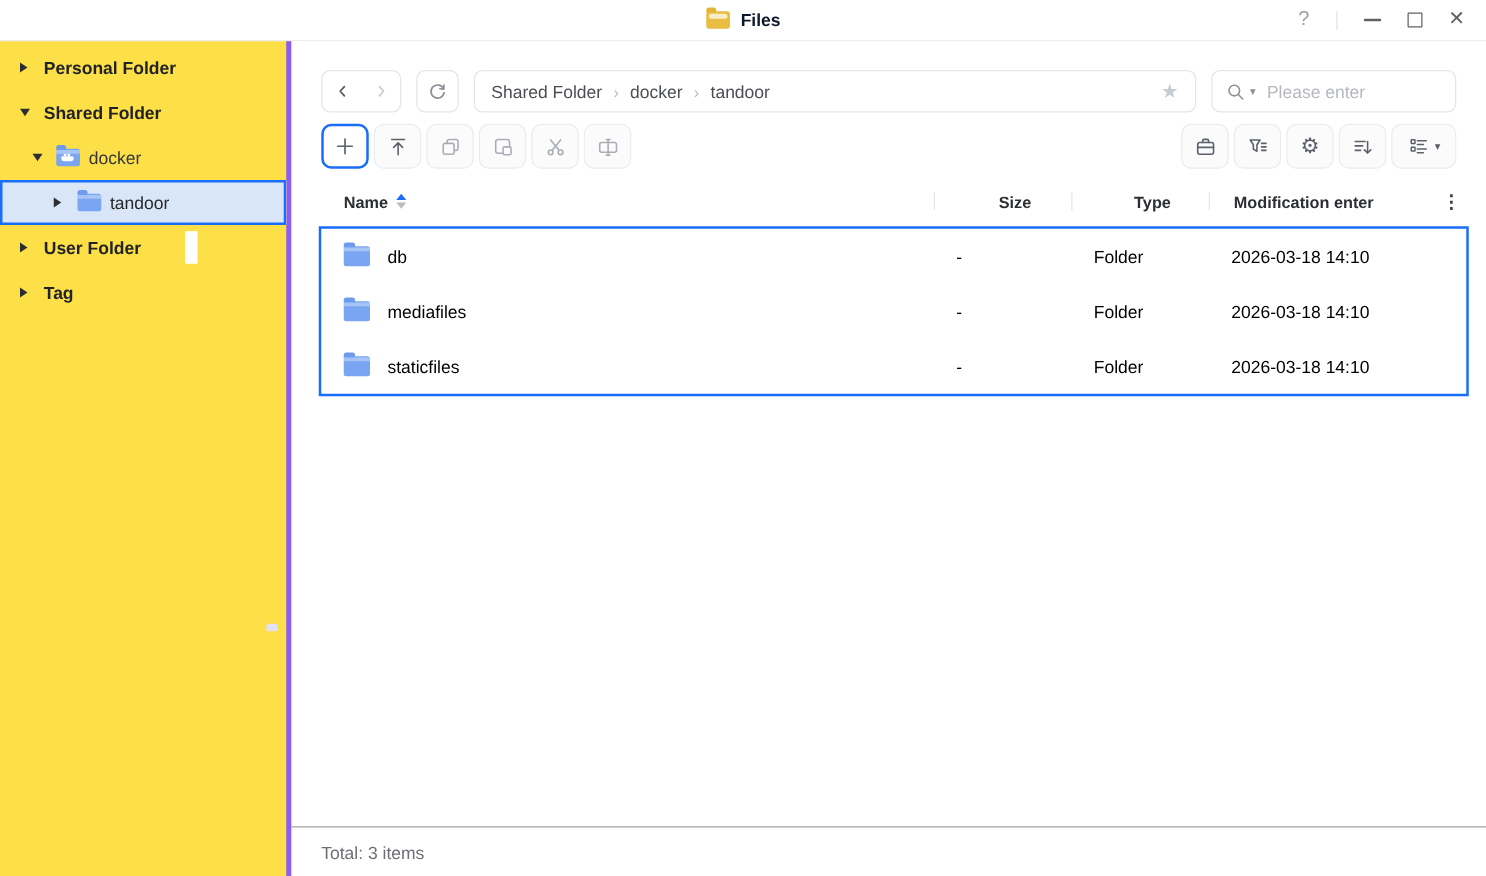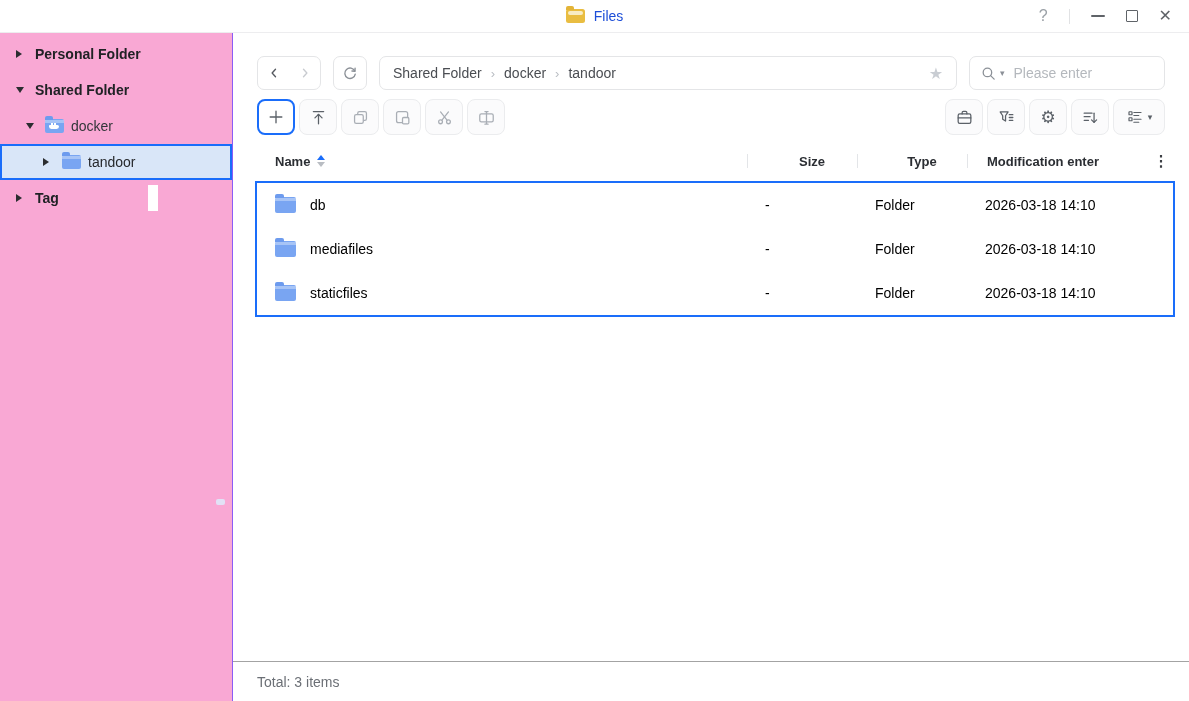--- a/index.html
+++ b/index.html
@@ -9,34 +9,34 @@
   
   .titlebar { height:33px; background:#fff; border-bottom:1px solid #ededef;
               display:flex; align-items:center; position:relative; }
   .titlebar-center { position:absolute; left:0; right:0; top:0; bottom:1px;
                      display:flex; align-items:center; justify-content:center; gap:9px; }
   .files-icon { width:19px; height:14px; background:#e9bd41; border-radius:2.5px; position:relative; }
   .files-icon::before { content:""; position:absolute; top:-3px; left:0; width:8px; height:4px;
                         background:#e3b438; border-radius:2px 2px 0 0; }
   .files-icon::after { content:""; position:absolute; top:2px; left:2px; right:2px; height:4px;
                        background:#f8ecc4; border-radius:2px; }
-  .app-title { font-size:14px; font-weight:normal; color:#1d4ed8; }
+  .app-title { font-size:14px; font-weight:bold; color:#0f172a; }
   .win-controls { margin-left:auto; display:flex; align-items:center; gap:21px;
                   padding-right:17px; z-index:2; }
   .help-glyph { font-size:16px; color:#9aa0a6; cursor:pointer; }
   .win-sep { width:1px; height:15px; background:#e1e2e4; }
   .min-glyph { width:14px; height:2px; background:#5f6368; border-radius:1px; }
   .max-glyph { width:12px; height:12px; border:1.6px solid #5f6368; border-radius:1px; }
   .close-glyph { font-size:16px; color:#5f6368; line-height:1; }
 
   
   .app { display:flex; height:668px; }
 
   
-  .sidebar { width:233px; background:#f9a8d4; border-right:1px solid #8b5cf6;
+  .sidebar { width:233px; background:#fde047; border-right:4px solid #8b5cf6;
              padding-top:3px; position:relative; flex:none; }
   .tree-row { height:36px; display:flex; align-items:center; font-size:14px; color:#33363a; cursor:pointer; }
   .tree-row.bold { font-weight:bold; color:#202225; }
   .tree-row.selected { background:#d9e6f8; box-shadow: inset 0 0 0 2px #1a6dfa; color:#26282c; }
   .caret-box { width:19px; display:flex; align-items:center; flex:none; }
   .tri-r { width:0; height:0; border-left:6px solid #2b2d30; border-top:4.5px solid transparent;
            border-bottom:4.5px solid transparent; }
   .tri-d { width:0; height:0; border-top:6px solid #2b2d30; border-left:4.5px solid transparent;
            border-right:4.5px solid transparent; }
   .lvl0 { padding-left:16px; }
@@ -167,20 +167,26 @@
       <span class="caret-box">
           <span class="tri-r"></span>
         </span>
       <span class="folder-glyph"></span>
       <span>tandoor</span>
     </div>
     <div class="tree-row bold lvl0">
       <span class="caret-box">
           <span class="tri-r"></span>
         </span>
+      <span>User Folder</span>
+    </div>
+    <div class="tree-row bold lvl0">
+      <span class="caret-box">
+          <span class="tri-r"></span>
+        </span>
       <span>Tag</span>
     </div>
     <span class="white-chip"></span>
     <span class="side-handle"></span>
   </div>
 
   <div class="main">
 
     <div class="nav-row">
       <div class="nav-group">

